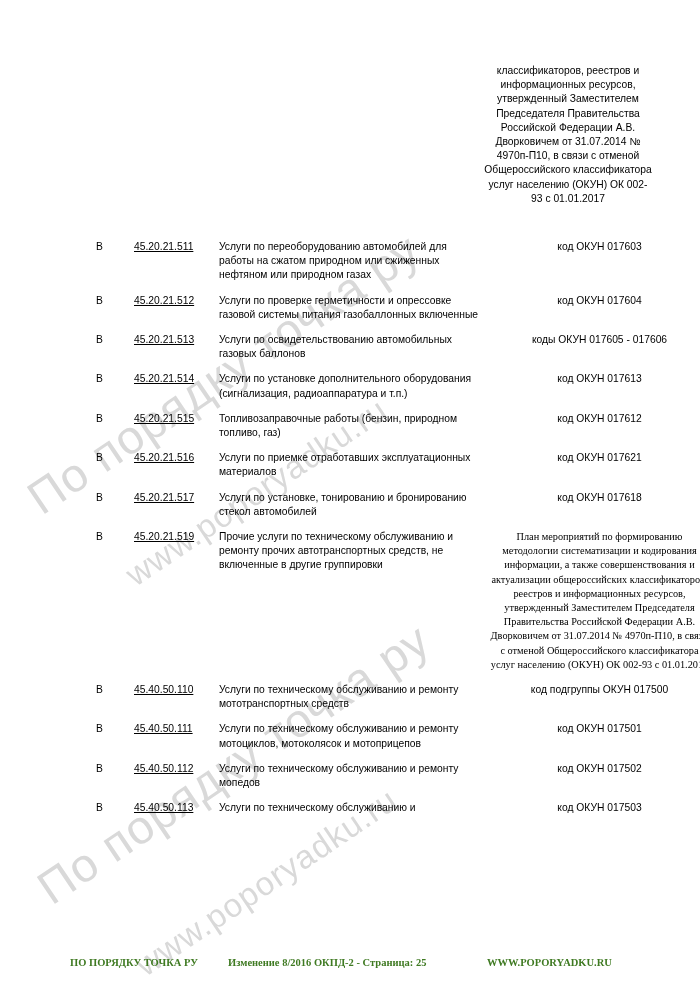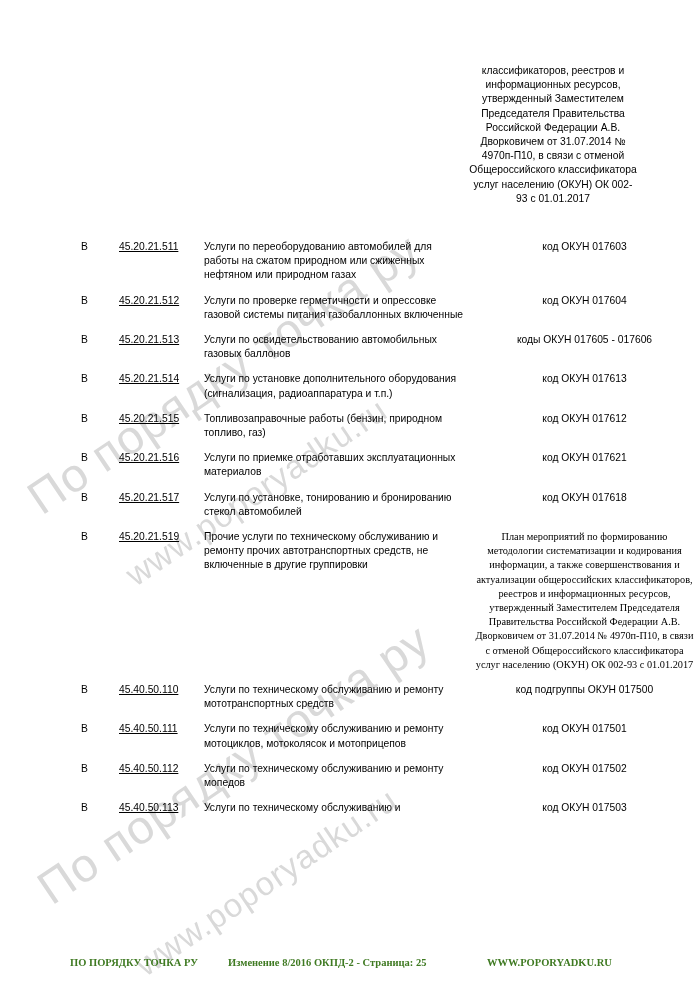--- a/index.html
+++ b/index.html
@@ -41,21 +41,21 @@
   .wm-url   { font-size: 33px; }
 
   .wm-a-title { left: 48px;  top: 470px; transform: rotate(-34deg); transform-origin: left bottom; }
   .wm-a-url   { left: 140px; top: 556px; transform: rotate(-34deg); transform-origin: left bottom; }
   .wm-b-title { left: 58px;  top: 860px; transform: rotate(-34deg); transform-origin: left bottom; }
   .wm-b-url   { left: 150px; top: 946px; transform: rotate(-34deg); transform-origin: left bottom; }
 
   
   #content {
     position: absolute;
-    left: 3px; top: 0;
+    left: 18px; top: 0;
     width: 568px;
     height: 990px;
     z-index: 2;
   }
 
   
   .top-note {
     position: absolute;
     left: 466px;
     top: 64px;

